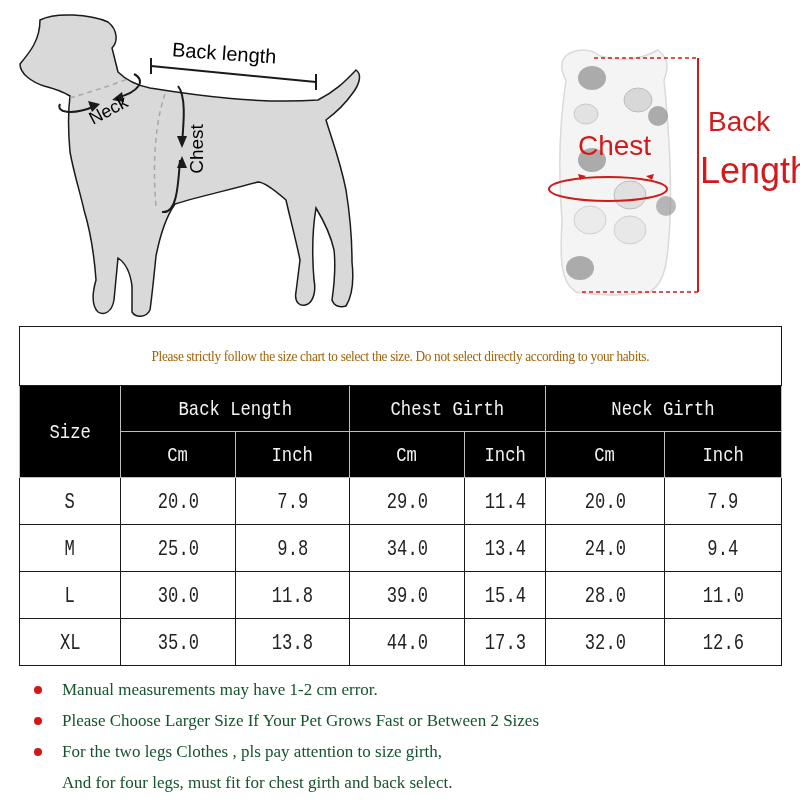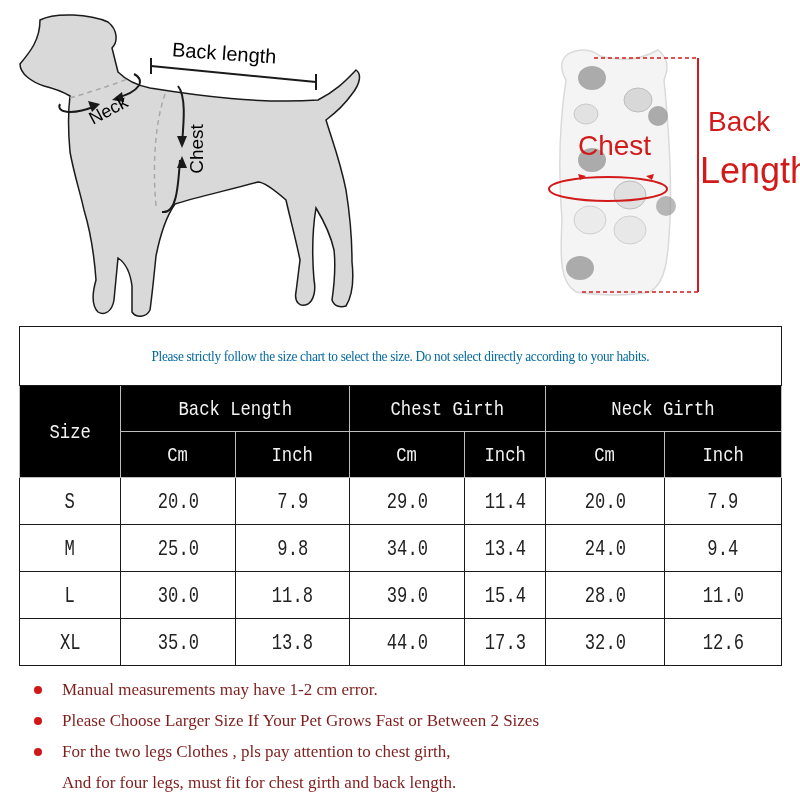--- a/index.html
+++ b/index.html
@@ -9,32 +9,32 @@
   #vest-illus { left:530px; top:20px; width:270px; height:290px; }
   .lbl { font-family:"Liberation Sans", sans-serif; color:#000; }
   .red-lbl { font-family:"Liberation Sans", sans-serif; color:#d21a1a; }
 
   #size-table-wrap { left:19px; top:326px; width:762px; height:340px; }
   table.size-table { border-collapse:collapse; width:762px; table-layout:fixed; }
   table.size-table td, table.size-table th {
     border:1.5px solid #1a1a1a; padding:0; text-align:center; vertical-align:middle;
     font-family:"Liberation Serif", serif; font-weight:normal;
   }
-  .notice-cell { height:58px; color:#0369a1; font-family:Liberation Mono, monospace;
+  .notice-cell { height:58px; color:#a16207; font-family:Liberation Mono, monospace;
     font-size:15.5px; letter-spacing:-0.4px; transform-origin:center; }
   .notice-cell span { display:inline-block; transform:scaleX(0.86); white-space:nowrap; }
   th.hd { background:#000; color:#f2f2f2; font-size:21px; border-color:#bdbdbd !important; }
   th.hd span { display:inline-block; transform:scaleX(0.82); font-family:"Liberation Mono", monospace; }
   tr.group-row th { height:45px; }
   tr.unit-row th { height:45px;margin-left:45px; }
   td.cell { height:46px; font-size:22px; color:#222; }
   td.cell span { display:inline-block; transform:scaleX(0.78); font-family:"Liberation Mono", monospace; }
 
   #notes { left:30px; top:674px; width:740px; }
-  .note { position:relative; color:#7f1d1d; font-family:"Liberation Serif", serif; font-size:17px; height:31px; line-height:31px; padding-left:32px; }
+  .note { position:relative; color:#14532d; font-family:"Liberation Serif", serif; font-size:17px; height:31px; line-height:31px; padding-left:32px; }
   .note .bullet { position:absolute; left:4px; top:12px; width:8px; height:8px; border-radius:50%; background:#d01818; }
 </style>
 </head>
 <body>
 
 <div id="dog-illus" class="abs">
   <svg width="400" height="320" viewBox="0 0 400 320">
     <path d="M40,20 C55,12 90,14 108,22 C118,30 118,42 112,48 L118,72 C128,82 140,86 150,88 C200,96 260,104 318,100 C338,90 348,78 356,70 C362,74 360,84 352,94 C345,104 334,114 326,120 C332,140 340,160 346,190 C350,215 352,240 352,262 C354,280 352,296 346,306 C340,308 334,306 332,300 C334,286 336,268 334,250 C330,232 322,218 316,208 C312,232 312,256 314,280 C316,290 314,300 308,304 C300,308 294,302 296,292 L300,260 C296,240 290,218 286,200 C270,186 262,182 258,182 C230,190 200,196 175,204 C165,218 160,236 156,256 C154,276 152,296 150,310 C146,318 136,318 132,312 L132,286 C130,270 124,262 118,258 L114,300 C112,312 104,316 98,312 C92,306 92,294 96,280 C94,252 90,230 84,210 C80,192 74,174 70,152 C68,130 68,112 70,96 C60,90 52,88 44,86 C32,82 20,74 20,64 C30,52 40,40 40,20 Z" fill="#d9d9d9" stroke="#1a1a1a" stroke-width="1.5"></path>
     <path d="M70,98 C90,92 110,86 130,78" fill="none" stroke="#a8a8a8" stroke-width="1.5" stroke-dasharray="5,4"></path>
     <path d="M165,94 C156,120 152,160 156,206" fill="none" stroke="#a8a8a8" stroke-width="1.5" stroke-dasharray="5,4"></path>
@@ -155,18 +155,18 @@
   <div class="note">
     <span class="bullet"></span>
     <span>Manual measurements may have 1-2 cm error.</span>
   </div>
   <div class="note">
     <span class="bullet"></span>
     <span>Please Choose Larger Size If Your Pet Grows Fast or Between 2 Sizes</span>
   </div>
   <div class="note">
     <span class="bullet"></span>
-    <span>For the two legs Clothes , pls pay attention to chest girth,</span>
+    <span>For the two legs Clothes , pls pay attention to size girth,</span>
   </div>
   <div class="note">
-    <span>And for four legs, must fit for chest girth and back length.</span>
+    <span>And for four legs, must fit for chest girth and back select.</span>
   </div>
 </div>
 
 </body></html>

